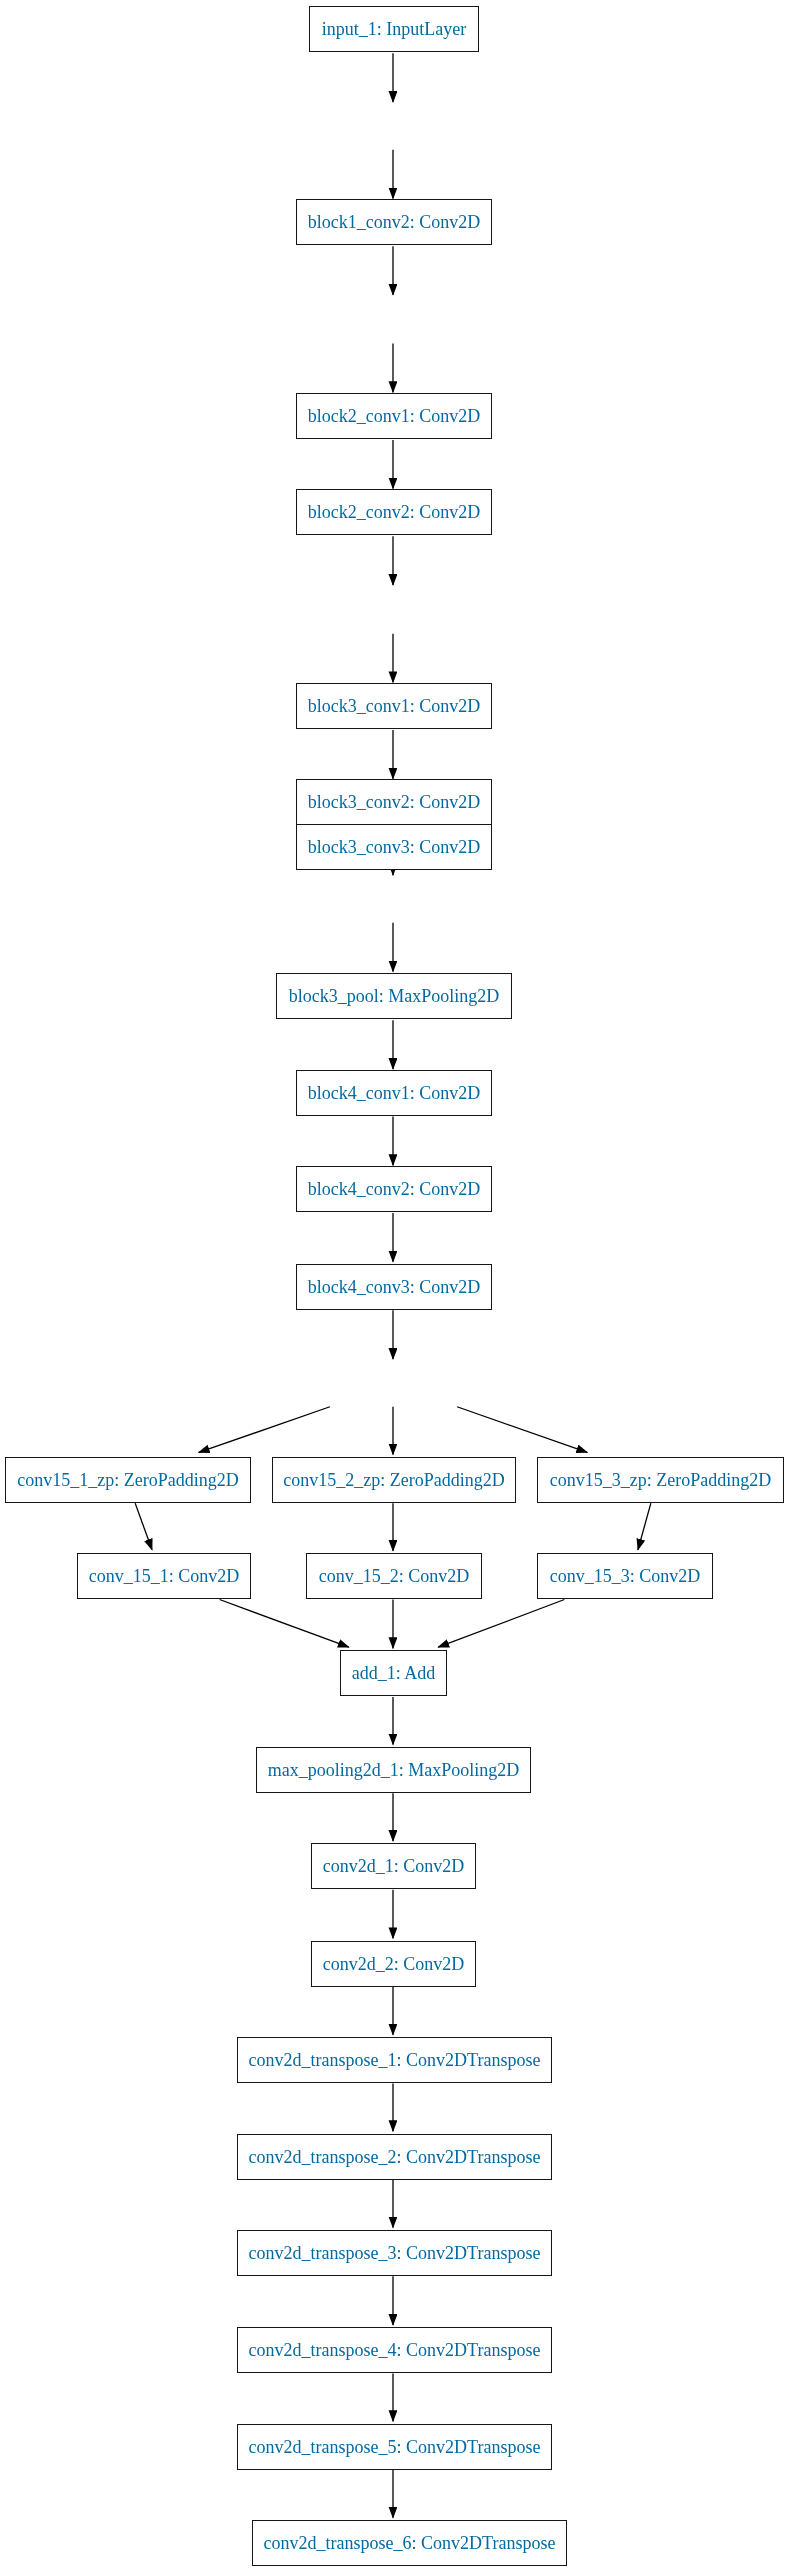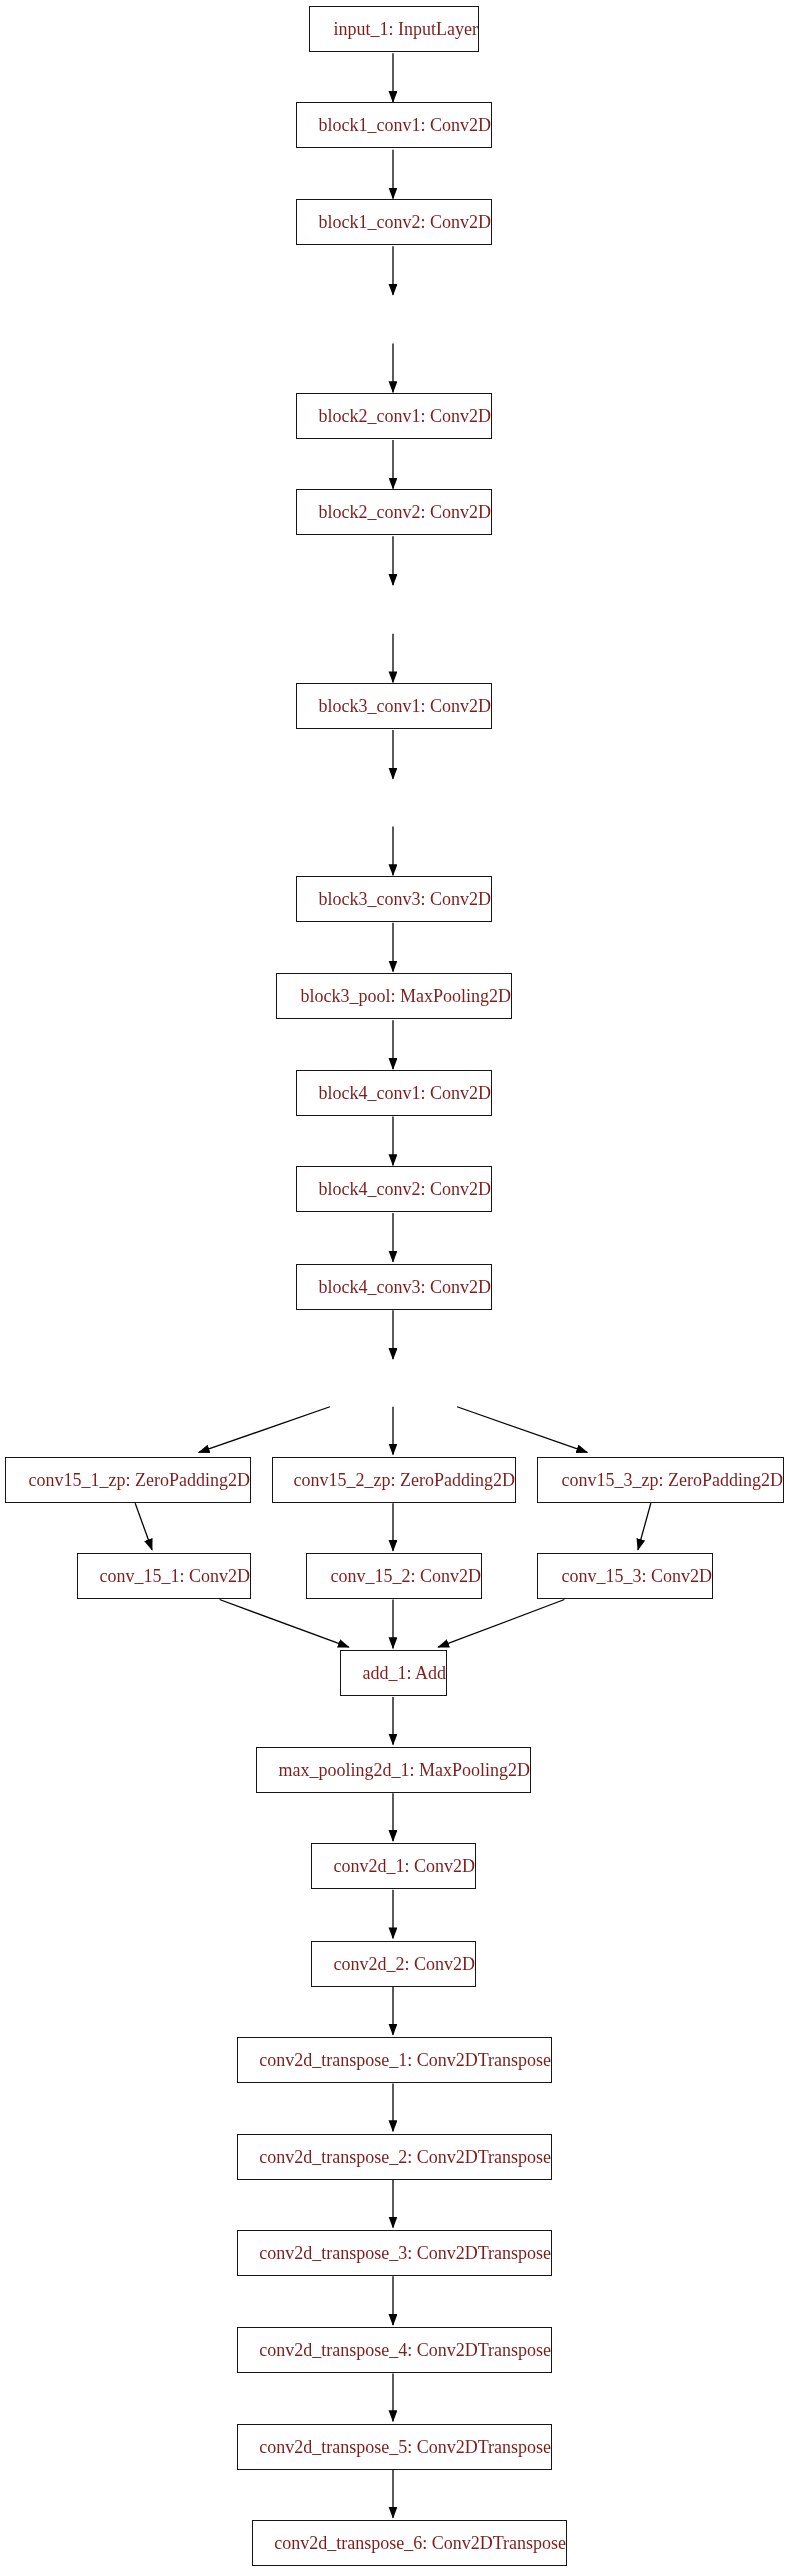--- a/index.html
+++ b/index.html
@@ -22,24 +22,24 @@
   }
   .edges line {
     stroke: #000000;
     stroke-width: 1.3;
   }
   .node {
     position: absolute;
     height: 44px;
     border: 1.4px solid #161616;
     background: #ffffff;
-    color: #7f1d1d;
+    color: #0369a1;
     font-size: 18px;
     line-height: 44px;
-    text-align: right;
+    text-align: center;
     white-space: nowrap;
     overflow: hidden;
     z-index: 2;
   }
 </style>
 </head>
 <body>
 
 <div class="canvas">
 
@@ -82,26 +82,26 @@
     <line x1="395.5" y1="1901" x2="395.5" y2="1950" marker-end="url(#ah)"></line>
     <line x1="395.5" y1="1999" x2="395.5" y2="2047" marker-end="url(#ah)"></line>
     <line x1="395.5" y1="2096" x2="395.5" y2="2144" marker-end="url(#ah)"></line>
     <line x1="395.5" y1="2193" x2="395.5" y2="2241" marker-end="url(#ah)"></line>
     <line x1="395.5" y1="2290" x2="395.5" y2="2339" marker-end="url(#ah)"></line>
     <line x1="395.5" y1="2388" x2="395.5" y2="2436" marker-end="url(#ah)"></line>
     <line x1="395.5" y1="2485" x2="395.5" y2="2533" marker-end="url(#ah)"></line>
   </svg>
 
   <div class="node" style="left:309px; top:6px;    width:168px">input_1: InputLayer</div>
-  <div class="node" style="left:296px; top:102px;  width:194px">block1_conv1: Conv2D</div>
   <div class="node" style="left:296px; top:199px;  width:194px">block1_conv2: Conv2D</div>
   <div class="node" style="left:296px; top:393px;  width:194px">block2_conv1: Conv2D</div>
   <div class="node" style="left:296px; top:489px;  width:194px">block2_conv2: Conv2D</div>
   <div class="node" style="left:296px; top:683px;  width:194px">block3_conv1: Conv2D</div>
-  <div class="node" style="left:296px; top:876px;  width:194px">block3_conv3: Conv2D</div>
+  <div class="node" style="left:296px; top:779px;  width:194px">block3_conv2: Conv2D</div>
+  <div class="node" style="left:296px; top:824px;  width:194px">block3_conv3: Conv2D</div>
   <div class="node" style="left:276px; top:973px;  width:234px">block3_pool: MaxPooling2D</div>
   <div class="node" style="left:296px; top:1070px; width:194px">block4_conv1: Conv2D</div>
   <div class="node" style="left:296px; top:1166px; width:194px">block4_conv2: Conv2D</div>
   <div class="node" style="left:296px; top:1264px; width:194px">block4_conv3: Conv2D</div>
   <div class="node" style="left:5px;   top:1457px; width:244px">conv15_1_zp: ZeroPadding2D</div>
   <div class="node" style="left:272px; top:1457px; width:242px">conv15_2_zp: ZeroPadding2D</div>
   <div class="node" style="left:537px; top:1457px; width:245px">conv15_3_zp: ZeroPadding2D</div>
   <div class="node" style="left:77px;  top:1553px; width:172px">conv_15_1: Conv2D</div>
   <div class="node" style="left:306px; top:1553px; width:174px">conv_15_2: Conv2D</div>
   <div class="node" style="left:537px; top:1553px; width:174px">conv_15_3: Conv2D</div>

